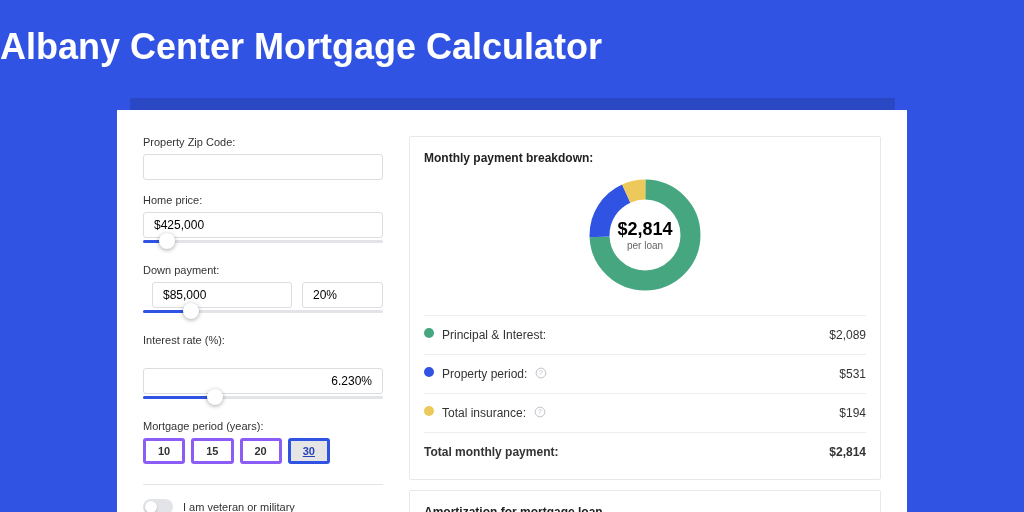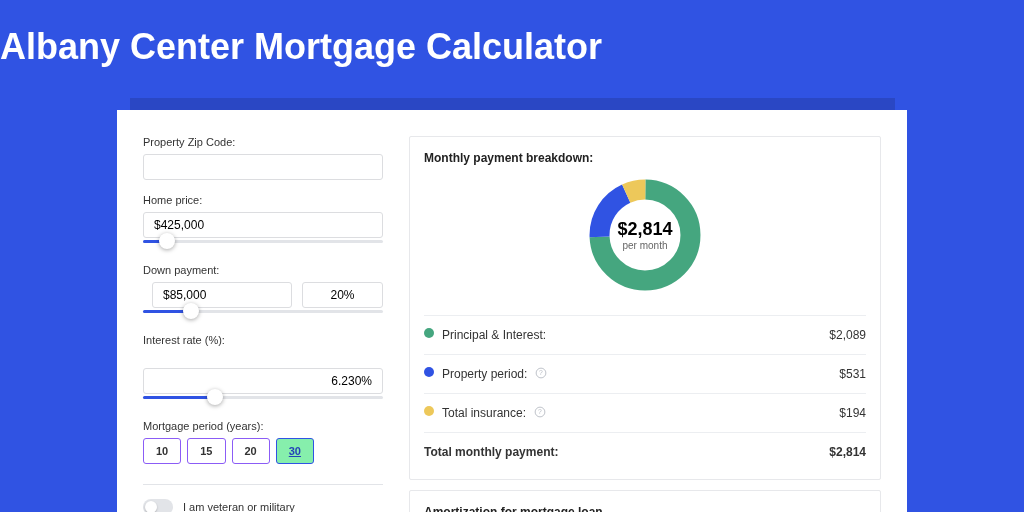--- a/index.html
+++ b/index.html
@@ -9,22 +9,22 @@
 .card { width:790px; margin:0 auto; background:#fff; padding:26px 26px 0; display:flex; gap:26px; }
 .left { width:240px; display:flex; flex-direction:column; gap:14px; }
 .lbl { font-size:11px; color:#333; }
 .inp { width:100%; height:26px; border:1px solid #dcdde0; border-radius:3px; padding:0 10px; font-size:12px; background:#fff; }
 .row2 { display:flex; gap:10px; }
 .slider { position:relative; height:14px; margin-top:-2px; }
 .slider .track { position:absolute; top:4px; left:0; right:0; height:3px; background:#e2e4e8; border-radius:2px; }
 .slider .fill { position:absolute; top:4px; left:0; height:3px; background:#3053e3; border-radius:2px; }
 .slider .thumb { position:absolute; top:-3px; width:16px; height:16px; border-radius:50%; background:#fff; box-shadow:0 1px 4px rgba(0,0,0,.35); transform:translateX(-50%); }
 .pills { display:flex; gap:6px; }
-.pill { height:26px; padding:0 12px; border:1px solid #8b5cf6; border-radius:3px; background:#fff; font-size:11px; font-weight:700; color:#333; }
-.pill.active { background:#86efac; border-color:#3053e3; color:#2442b8;text-decoration:underline; }
+.pill { height:26px; padding:0 12px; border:3px solid #8b5cf6; border-radius:3px; background:#fff; font-size:11px; font-weight:700; color:#333; }
+.pill.active { background:#e5e5e5; border-color:#3053e3; color:#2442b8;text-decoration:underline; }
 .divider { height:1px; background:#e2e4e8; margin-top:6px; }
 .vet { display:flex; align-items:center; gap:10px; font-size:11px; color:#333; }
 .toggle { width:30px; height:16px; border-radius:8px; background:#e2e4e8; position:relative; }
 .toggle::after { content:""; position:absolute; width:12px; height:12px; border-radius:50%; background:#fff; top:2px; left:2px; box-shadow:0 1px 2px rgba(0,0,0,.25); }
 .right { flex:1; display:flex; flex-direction:column; }
 .sec { border:1px solid #e7e8eb; border-radius:2px; padding:14px; }
 .sec + .sec { margin-top:10px; }
 .sec-title { font-size:12px; font-weight:700; color:#222; }
 .donut-wrap { display:flex; justify-content:center; padding:10px 0 14px; }
 .donut { position:relative; width:120px; height:120px; }
@@ -60,21 +60,21 @@
         <div class="track"></div>
         <div class="fill" id="fill-hp" style="width: 10%;"></div>
         <div class="thumb" id="thumb-hp" style="left: 10%;"></div>
       </div>
     </div>
 
     <div>
       <div class="lbl">Down payment:</div>
       <div class="row2" style="margin-top:6px;padding-left:9px;">
         <input class="inp" style="flex: 2 1 0%;" value="$85,000">
-        <input class="inp" style="flex: 1 1 0%; text-align: center;" value="20%">
+        <input class="inp" style="flex: 1 1 0%;" value="20%">
       </div>
       <div class="slider">
         <div class="track"></div>
         <div class="fill" id="fill-dp" style="width: 20%;"></div>
         <div class="thumb" id="thumb-dp" style="left: 20%;"></div>
       </div>
     </div>
 
     <div>
       <div class="lbl">Interest rate (%):</div>
@@ -114,21 +114,21 @@
         <div class="donut">
           <svg width="120" height="120" viewBox="0 0 42 42">
             <g id="donut-slices">
                 <circle cx="21" cy="21" r="15.9155" fill="none" stroke="#45a67f" stroke-width="7" stroke-dasharray="74.23598958605349 25.764046170363216" stroke-dashoffset="25.000008939104177"></circle>
                 <circle cx="21" cy="21" r="15.9155" fill="none" stroke="#3053e3" stroke-width="7" stroke-dasharray="18.8699427813281 81.13009297508862" stroke-dashoffset="-49.235980646949315"></circle>
                 <circle cx="21" cy="21" r="15.9155" fill="none" stroke="#edc85a" stroke-width="7" stroke-dasharray="6.894103389035124 93.10593236738158" stroke-dashoffset="-68.10592342827742"></circle>
               </g>
           </svg>
           <div class="center">
             <div class="amt">$2,814</div>
-            <div class="per">per month</div>
+            <div class="per">per loan</div>
           </div>
         </div>
       </div>
 
       <div class="hr"></div>
       <div id="lines">
           <div class="line">
             <div class="left-line">
               <span class="dot" style="background: rgb(69, 166, 127);"></span>
               <span>Principal &amp; Interest:</span>

